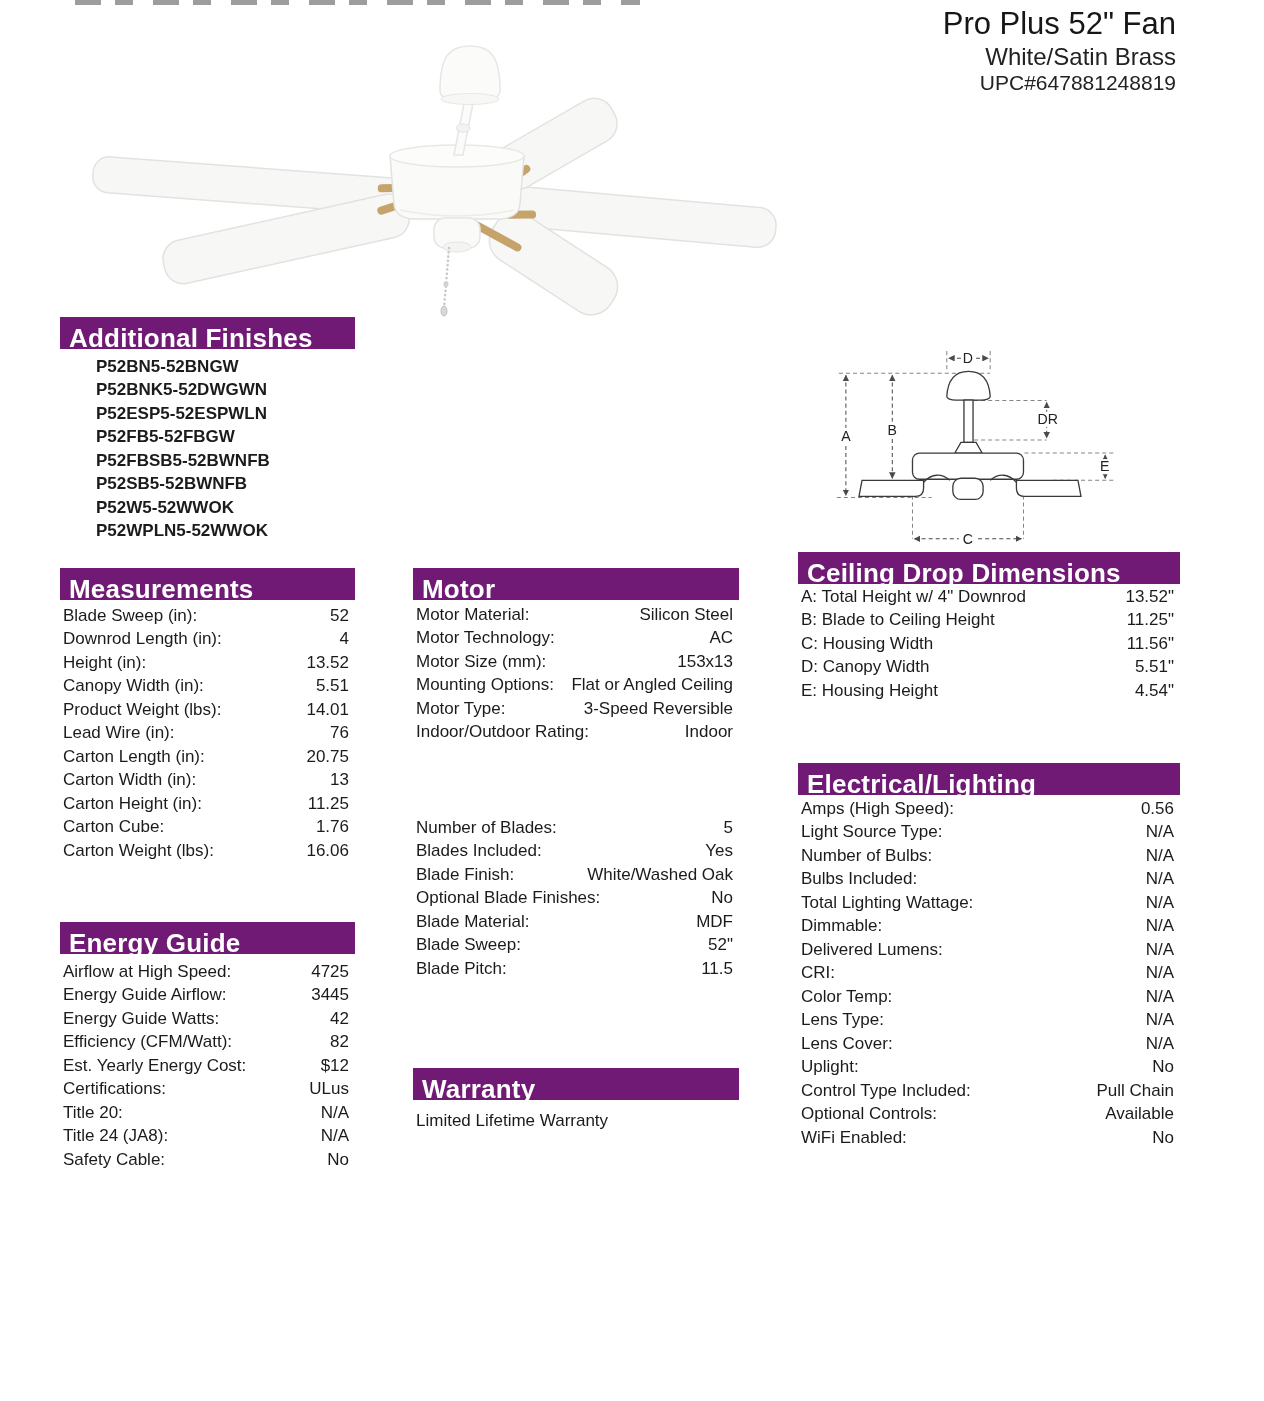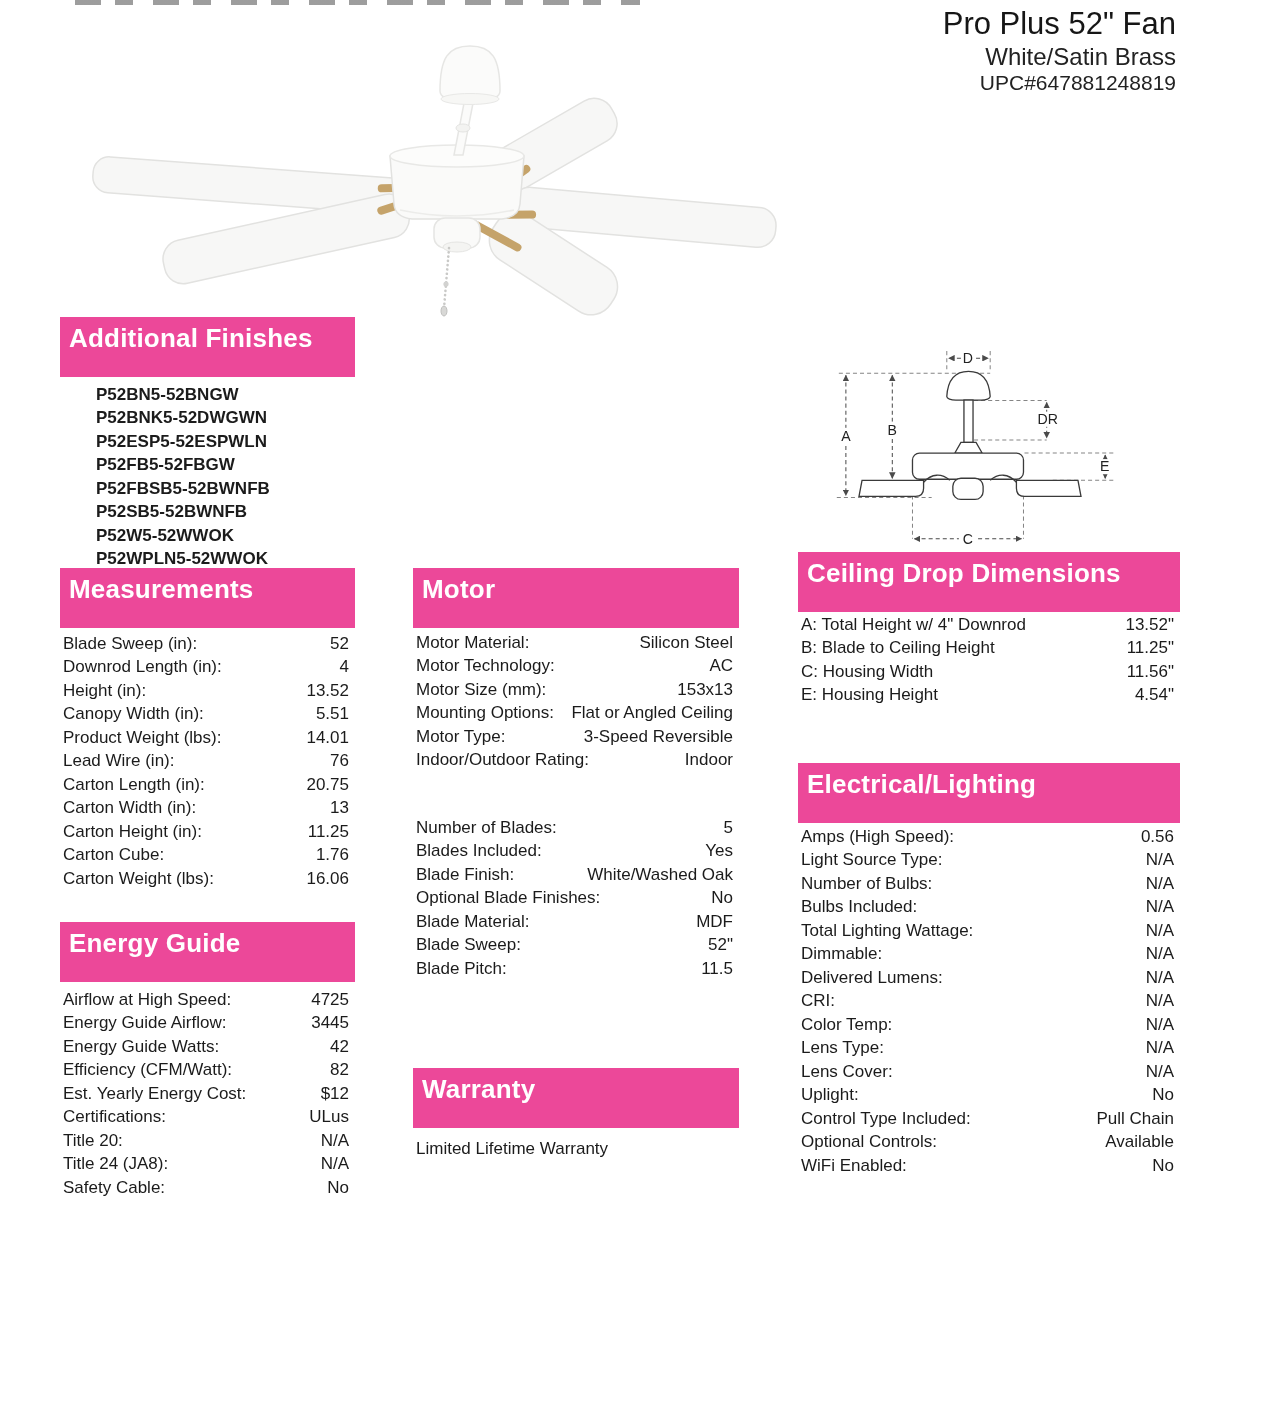--- a/index.html
+++ b/index.html
@@ -8,21 +8,21 @@
   
   .cutoff{position:absolute;left:75px;top:0;width:565px;height:5px;opacity:.55;
     background:repeating-linear-gradient(90deg,#4d4d4d 0 26px,transparent 26px 40px,#4d4d4d 40px 58px,transparent 58px 78px);}
   
   .title-block{position:absolute;top:6px;right:88px;text-align:right;line-height:1.18;}
   .title-main{font-size:31px;font-weight:400;color:#161616;}
   .title-finish{font-size:24px;font-weight:400;color:#222;text-align:right;}
   .title-upc{font-size:21px;font-weight:400;color:#222;}
   
   .sec{position:absolute;}
-  .bar{background:#ec4899;color:#fff;font-weight:bold;font-size:26px;height:60px;
+  .bar{background:#701a75;color:#fff;font-weight:bold;font-size:26px;height:32px;
        line-height:42px;padding-left:9px;letter-spacing:.2px;}
   .rows{padding:4px 6px 0 3px;}
   .row{height:23.5px;display:flex;justify-content:space-between;align-items:center;font-size:17px;}
   .lbl{white-space:nowrap;}
   .val{white-space:nowrap;text-align:right;}
   .fin-list{padding:6px 6px 0 3px;margin-left:33px;}
   .fin-list .row{justify-content:flex-start;font-weight:bold;}
   .warranty-text{padding:9px 6px 0 3px;font-size:17px;height:23.5px;display:flex;align-items:center;}
   svg text{font-family:"Liberation Sans", sans-serif;}
 </style>
@@ -403,20 +403,24 @@
         <div class="row">
           <span class="lbl">B: Blade to Ceiling Height</span>
           <span class="val">11.25"</span>
         </div>
 
         <div class="row">
           <span class="lbl">C: Housing Width</span>
           <span class="val">11.56"</span>
         </div>
 
+        <div class="row">
+          <span class="lbl">D: Canopy Width</span>
+          <span class="val">5.51"</span>
+        </div>
 
         <div class="row">
           <span class="lbl">E: Housing Height</span>
           <span class="val">4.54"</span>
         </div>
       </div>
   </section>
 
   <section class="sec" style="left:798px;top:763px;width:382px;">
     <div class="bar">Electrical/Lighting</div>

